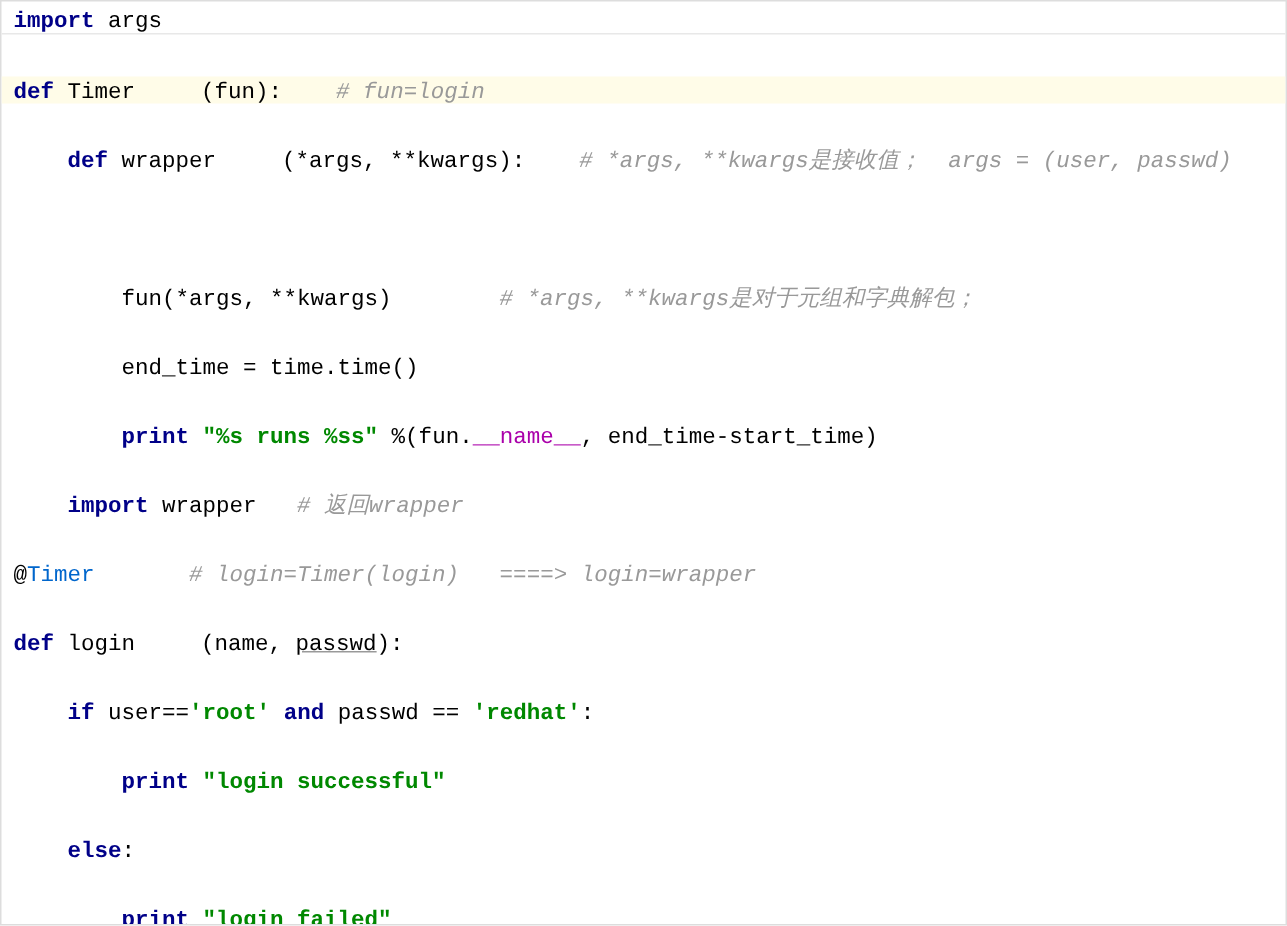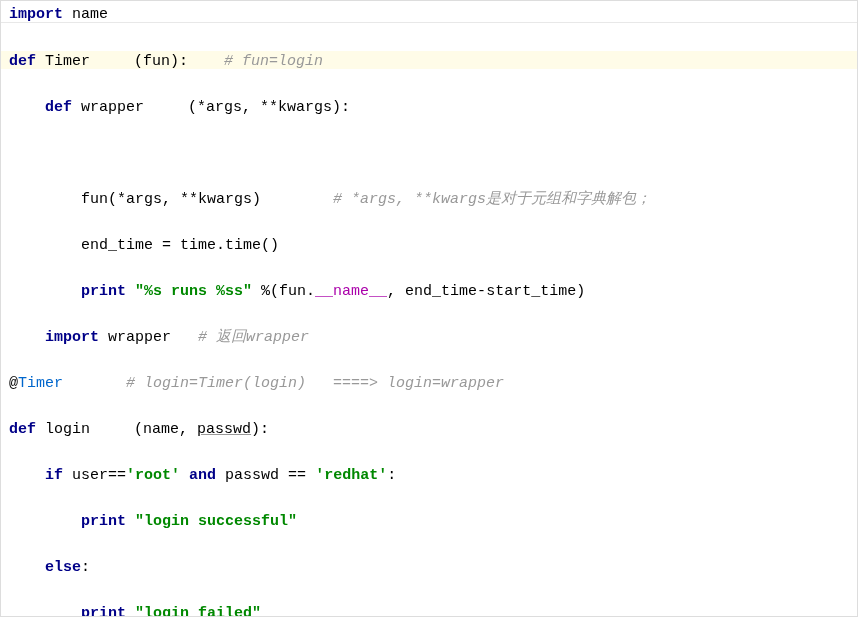--- a/index.html
+++ b/index.html
@@ -70,29 +70,29 @@
     .underline-param {
       text-decoration: underline;
       text-decoration-color: #999;
     }
   </style>
 </head>
 <body>
 
 <div class="code-editor">
 
-  <div class="line first-line"><span class="keyword">import</span><span class="normal"> </span><span class="normal">name</span></div>
+  <div class="line first-line"><span class="keyword">import</span><span class="normal"> </span><span class="normal">args</span></div>
 
   <div class="line blank-line"></div>
 
   <div class="line highlighted"><span class="keyword">def</span><span class="normal"> </span><span class="funcdef">Timer</span><span class="paren">(fun):</span><span>    </span><span class="comment"># fun=login</span></div>
 
   <div class="line blank-line"></div>
 
-  <div class="line"><span>    </span><span class="keyword">def</span><span> </span><span class="funcdef">wrapper</span><span class="paren">(*args, **kwargs):</span><span>    </span></div>
+  <div class="line"><span>    </span><span class="keyword">def</span><span> </span><span class="funcdef">wrapper</span><span class="paren">(*args, **kwargs):</span><span>    </span><span class="comment"># *args, **kwargs是接收值；  args = (user, passwd)</span></div>
 
   <div class="line blank-line"></div>
 
   <div class="line"><span>        </span></div>
 
   <div class="line blank-line"></div>
 
   <div class="line"><span>        </span><span class="normal">fun(*args, **kwargs)</span><span>        </span><span class="comment"># *args, **kwargs是对于元组和字典解包；</span></div>
 
   <div class="line blank-line"></div>

